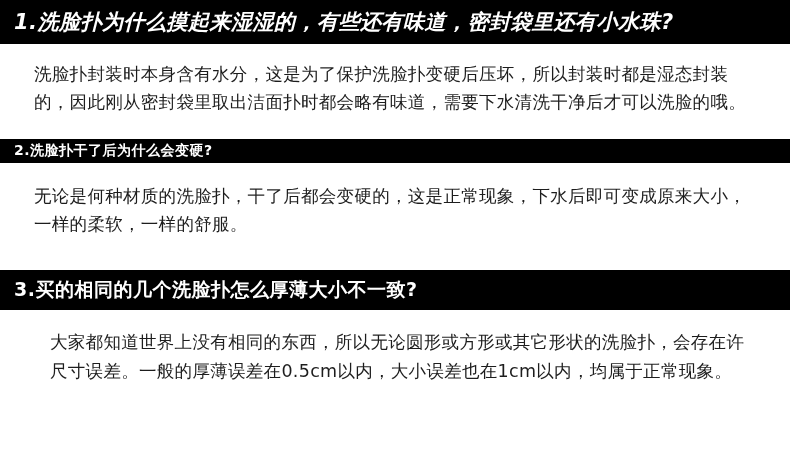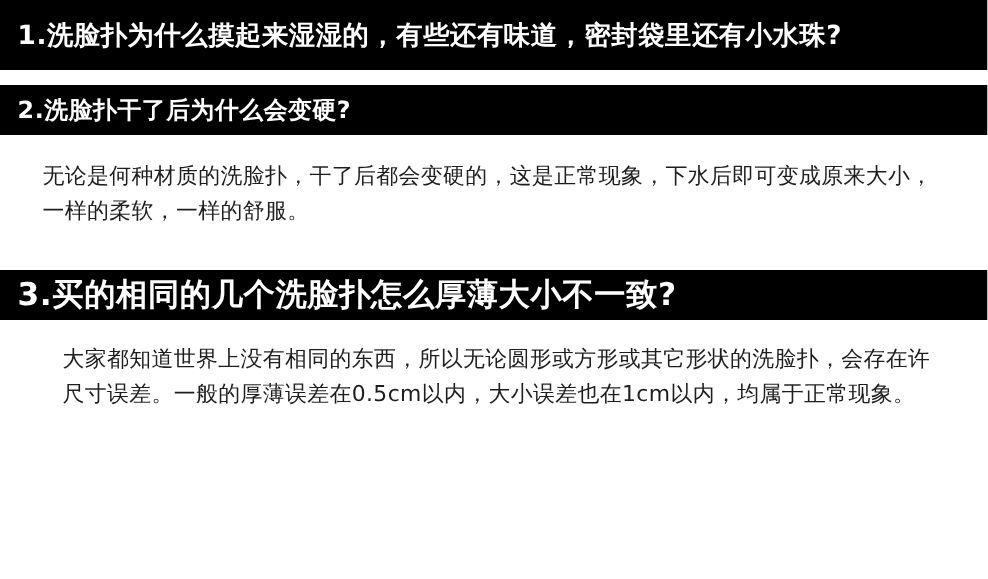--- a/index.html
+++ b/index.html
@@ -27,32 +27,33 @@
   .q-bar {
     background: #000000;
     color: #ffffff;
     font-weight: bold;
     box-sizing: border-box;
     display: flex;
     align-items: center;
     letter-spacing: 0.5px;
   }
   .q-bar-1 {
-    height: 56px;
+    height: 44px;
     font-size: 21px;
     padding: 0 14px;
+    font-style: italic;
   }
   .q-bar-2 {
-    height: 40px;
-    font-size: 19px;
+    height: 24px;
+    font-size: 14px;
     padding: 0 14px;
   }
   .q-bar-3 {
     height: 40px;
-    font-size: 25px;
+    font-size: 19px;
     padding: 0 14px;
   }
   .answer {
     color: #1d1d1d;
     box-sizing: border-box;
     line-height: 1.62;
     letter-spacing: 0.3px;
   }
   .answer-1 {
     font-size: 17.5px;
@@ -73,20 +74,23 @@
   .spacer-sm { height: 12px; }
   .spacer-md { height: 18px; }
 </style>
 </head>
 <body>
 
 <div class="page">
 
   <div class="faq-block">
     <div class="q-bar q-bar-1">1.洗脸扑为什么摸起来湿湿的，有些还有味道，密封袋里还有小水珠?</div>
+    <div class="answer answer-1">
+      <p>洗脸扑封装时本身含有水分，这是为了保护洗脸扑变硬后压坏，所以封装时都是湿态封装的，因此刚从密封袋里取出洁面扑时都会略有味道，需要下水清洗干净后才可以洗脸的哦。</p>
+    </div>
   </div>
 
   <div class="spacer-sm"></div>
 
   <div class="faq-block">
     <div class="q-bar q-bar-2">2.洗脸扑干了后为什么会变硬?</div>
     <div class="answer answer-2">
       <p>无论是何种材质的洗脸扑，干了后都会变硬的，这是正常现象，下水后即可变成原来大小，一样的柔软，一样的舒服。</p>
     </div>
   </div>

